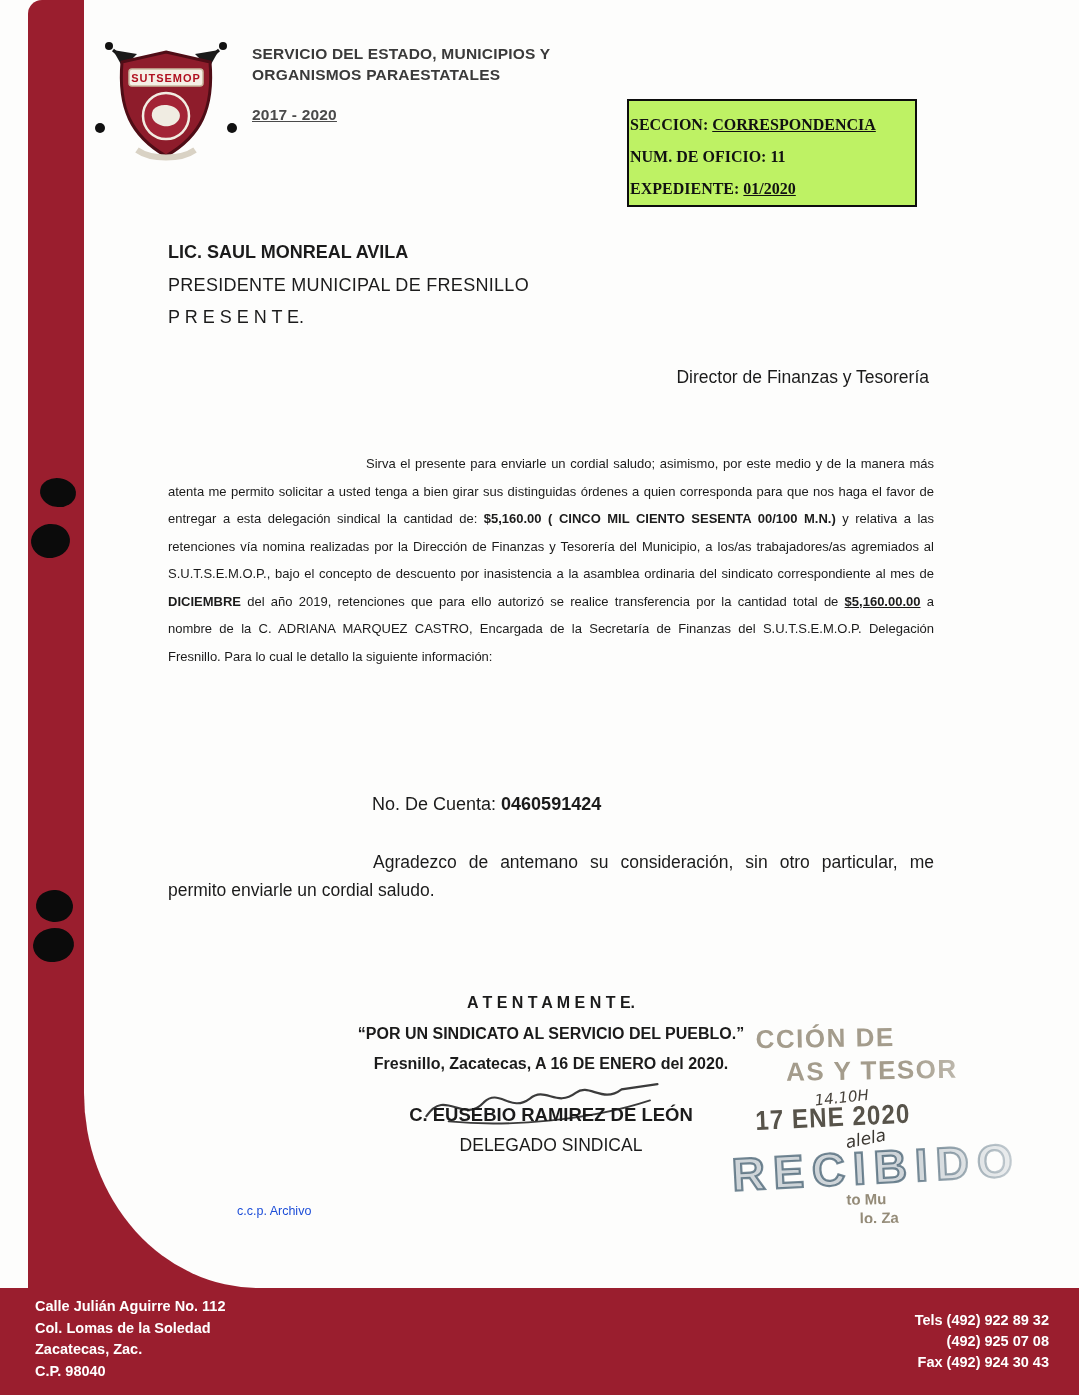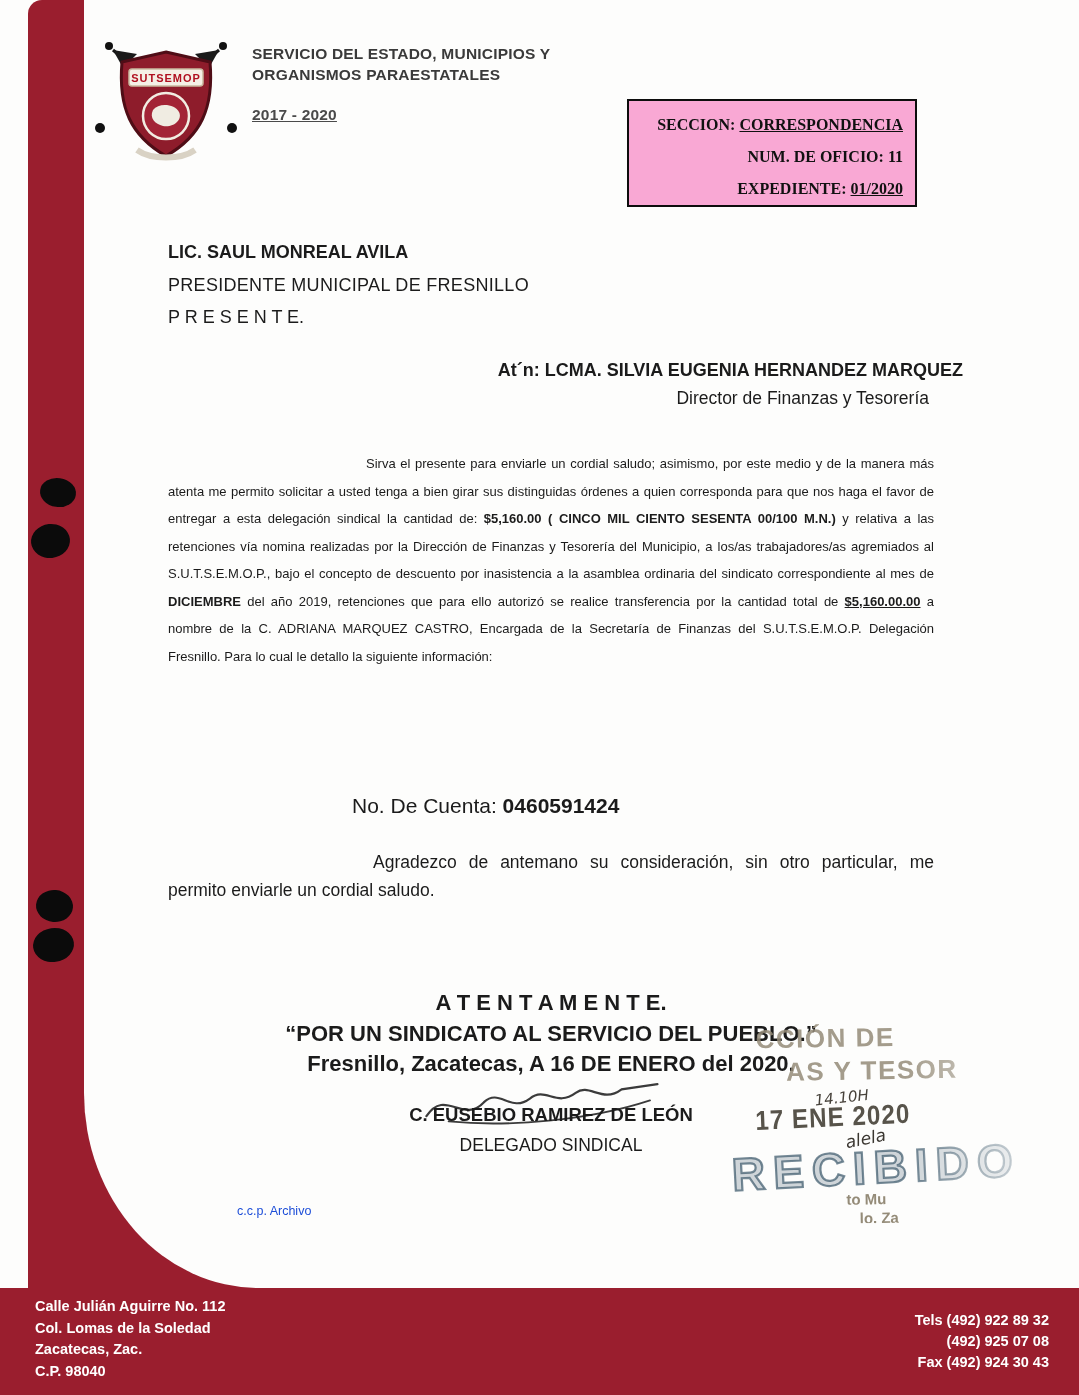--- a/index.html
+++ b/index.html
@@ -11,43 +11,43 @@
   .red-bar { position:absolute; left:28px; top:0; width:232px; height:1395px; background:#9a1e2e; border-top-left-radius:14px; }
   .red-footer { position:absolute; left:0; bottom:0; width:100%; height:107px; background:#9a1e2e; }
   .white-panel { position:absolute; left:84px; top:0; right:0; height:1288px; background:#fdfdfc; border-bottom-left-radius:175px 195px; }
 
   
   .logo { position:absolute; left:93px; top:36px; width:146px; height:132px; }
   .org-block { position:absolute; left:252px; top:44px; font-weight:bold; font-size:15.5px; line-height:20.5px; color:#3a3a3a; letter-spacing:.2px; }
   .org-committee { color:#c3161c; }
   .org-period { margin-top:20px; color:#4a4a4a;text-decoration:underline; }
 
-  .ref-box { position:absolute; left:627px; top:99px; width:290px; height:108px; border:2.5px solid #0d0d0d; padding:8px 12px 6px 1px; font-family:"Liberation Serif", serif; font-weight:bold; font-size:16px; line-height:32px; color:#111; background:#f9a8d4;text-align:right; }
+  .ref-box { position:absolute; left:627px; top:99px; width:290px; height:108px; border:2.5px solid #0d0d0d; padding:8px 12px 6px 1px; font-family:"Liberation Serif", serif; font-weight:bold; font-size:16px; line-height:32px; color:#111; background:#bef264; }
   .u-line { text-decoration:underline; }
 
   
   .recipient { position:absolute; left:168px; top:236px; font-size:18px; line-height:32.5px; }
   .recipient .name { font-weight:bold; }
   .recipient .rtitle { font-weight:normal; letter-spacing:.3px; }
   .recipient .presente { font-weight:normal; }
 
   .attn { position:absolute; right:116px; top:360px; text-align:right; }
   .attn .a1 { font-weight:bold; font-size:18px; }
   .attn .a2 { font-size:17.5px; margin-top:7px; padding-right:34px; }
 
   .body-par { position:absolute; left:168px; top:450px; width:766px; font-size:13px; line-height:27.5px; text-align:justify; text-indent:198px; color:#1b1b1b; }
   .b { font-weight:bold; }
   .u { text-decoration:underline; }
 
-  .account { position:absolute; left:352px; top:794px; font-size:21px; }
+  .account { position:absolute; left:372px; top:794px; font-size:18px; }
   .account .num { font-weight:bold; }
 
   .closing-par { position:absolute; left:168px; top:849px; width:766px; font-size:17.5px; line-height:27.5px; text-align:justify; text-indent:205px; }
 
-  .atent-block { position:absolute; left:168px; top:988px; width:766px; text-align:center; font-weight:bold; font-size:22px; line-height:30.5px; }
+  .atent-block { position:absolute; left:168px; top:988px; width:766px; text-align:center; font-weight:bold; font-size:16px; line-height:30.5px; }
 
   .sig-block { position:absolute; left:168px; top:1104px; width:766px; text-align:center; }
   .sig-block .sname { font-weight:bold; font-size:18.5px; }
   .sig-block .stitle { font-size:17.5px; margin-top:9px; font-weight:normal; }
   .sig-svg { position:absolute; left:418px; top:1078px; transform:rotate(-2deg); }
 
   .ccp { position:absolute; left:237px; top:1204px; font-size:12.5px; color:#1d4ed8; }
 
   
   .stamp { position:absolute; left:695px; top:1018px; width:384px; height:205px; transform:rotate(-1deg);
@@ -114,21 +114,20 @@
     <div><span>EXPEDIENTE: </span><span class="u-line">01/2020</span></div>
   </div>
 
   <div class="recipient">
     <div class="name">LIC. SAUL MONREAL AVILA</div>
     <div class="rtitle">PRESIDENTE MUNICIPAL DE FRESNILLO</div>
     <div class="presente">P R E S E N T E.</div>
   </div>
 
   <div class="attn">
-    <div class="a1">At´n: LCMA. SILVIA EUGENIA HERNANDEZ MARQUEZ</div>
     <div class="a2">Director de Finanzas y Tesorería</div>
   </div>
 
   <p class="body-par"><span>Sirva el presente para enviarle un cordial saludo; asimismo, por este medio y de la manera más atenta me permito solicitar a usted tenga a bien girar sus distinguidas órdenes a quien corresponda para que nos haga el favor de entregar a esta delegación sindical la cantidad de: </span><span class="b">$5,160.00 ( CINCO MIL CIENTO SESENTA 00/100 M.N.)</span><span> y relativa a las retenciones vía nomina realizadas por la Dirección de Finanzas y Tesorería del Municipio, a los/as trabajadores/as agremiados al S.U.T.S.E.M.O.P., bajo el concepto de descuento por inasistencia a la asamblea ordinaria del sindicato correspondiente al mes de </span><span class="b">DICIEMBRE</span><span> del año 2019, retenciones que para ello autorizó se realice transferencia por la cantidad total de </span><span class="b u">$5,160.00.00</span><span> a nombre de la C. ADRIANA MARQUEZ CASTRO, Encargada de la Secretaría de Finanzas del S.U.T.S.E.M.O.P.  Delegación Fresnillo. Para lo cual le detallo la siguiente información:</span></p>
 
   <div class="account">
     <span>No. De Cuenta: </span><span class="num">0460591424</span>
   </div>
 
   <p class="closing-par">Agradezco de antemano su consideración, sin otro particular, me permito enviarle un cordial saludo.</p>

